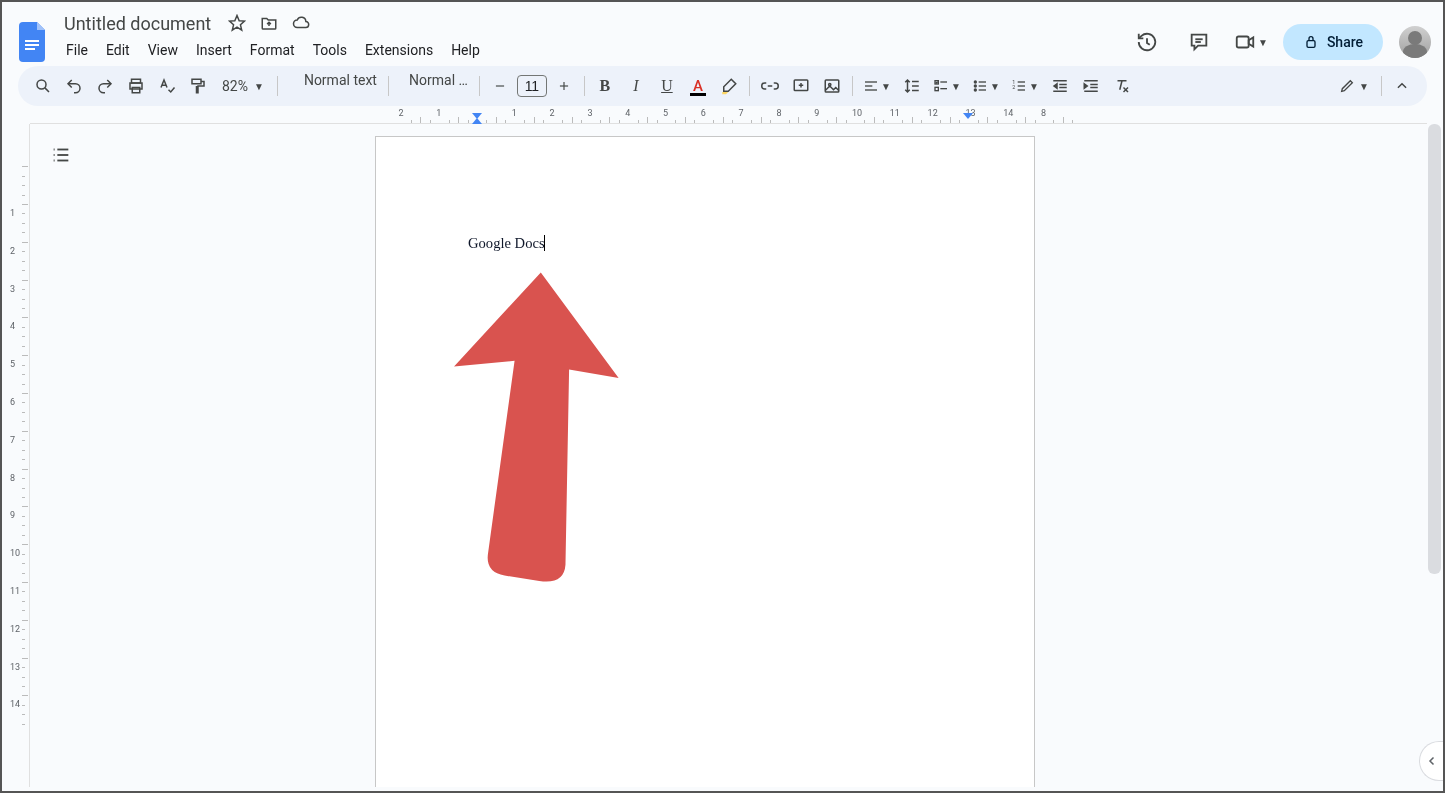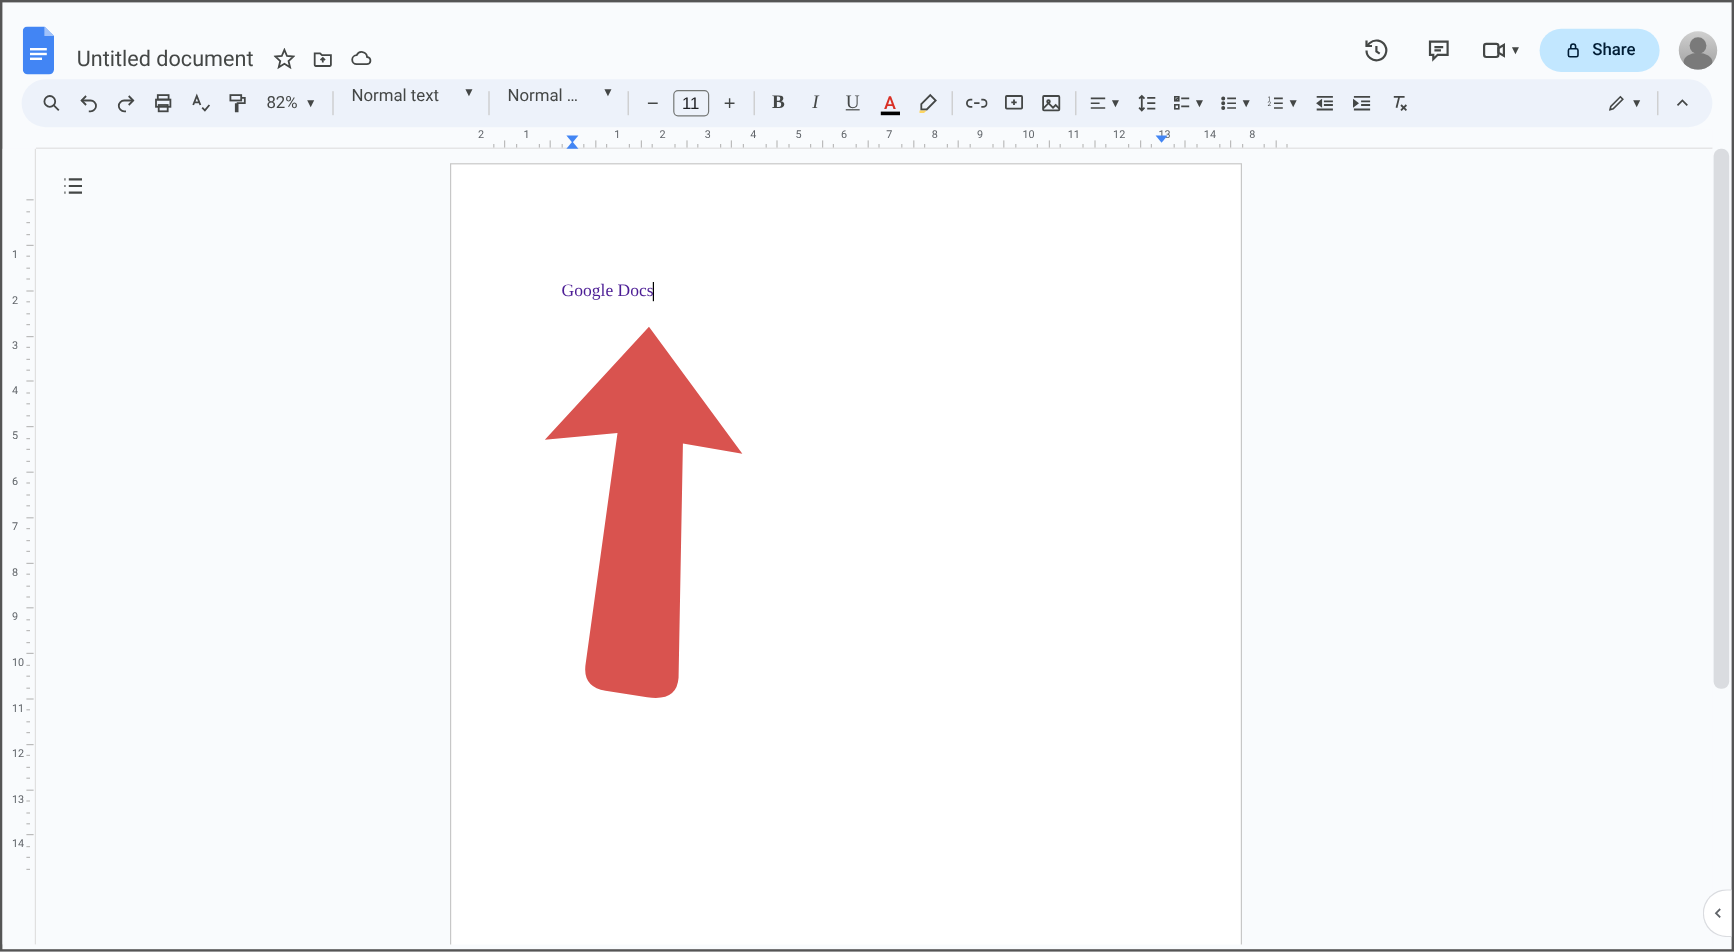--- a/index.html
+++ b/index.html
@@ -20,21 +20,21 @@
   .share-btn { background: #c2e7ff; border-radius: 40px; padding: 10px 20px; display:flex; align-items:center; gap:8px; font-size:14px; font-weight:500; color:#001d35; cursor:pointer;}
   .avatar { width: 32px; height: 32px; border-radius: 50%; background: linear-gradient(#d0d0d0, #a0a0a0); overflow:hidden; position:relative; margin-left:4px;}
   .avatar::before{content:''; position:absolute; width:14px; height:14px; background:#7a7a7a; border-radius:50%; top:5px; left:9px;}
   .avatar::after{content:''; position:absolute; width:24px; height:16px; background:#7a7a7a; border-radius:50% 50% 0 0; top:18px; left:4px;}
 
   .toolbar-wrap { padding: 4px 16px 0 16px; }
   .toolbar { background: #edf2fa; border-radius: 24px; height: 40px; display: flex; align-items: center; padding: 0 10px; gap: 1px; }
   .tb-btn { width: 30px; height: 30px; display:flex; align-items:center; justify-content:center; color:#444746; border-radius:4px; cursor:pointer; font-size:14px;}
   .tb-sep { width:1px; height:20px; background:#c7c7c7; margin: 0 4px;}
   .tb-text-btn { display:flex; align-items:center; gap:6px; padding: 0 8px; height:30px; font-size:14px; color:#444746; cursor:pointer;}
-  .tb-combo { display:flex; align-items:flex-start; gap:20px; padding: 0 6px 0 10px; height:28px; font-size:14px; color:#444746; cursor:pointer; min-width:100px; justify-content:space-between;}
+  .tb-combo { display:flex; align-items:flex-end; gap:20px; padding: 0 6px 0 10px; height:28px; font-size:14px; color:#444746; cursor:pointer; min-width:100px; justify-content:space-between;flex-direction:column;}
   .font-size-box { display:flex; align-items:center; gap:2px;}
   .fs-input { width:30px; height:22px; border:1px solid #747775; border-radius:4px; text-align:center; font-size:14px; background:transparent; color:#202124;}
   .tb-spacer { flex:1; }
   .dropdown-arrow { font-size:10px; color:#444746;}
   .text-color-btn { position:relative; width:30px; height:30px; display:flex; align-items:center; justify-content:center;}
   .text-color-btn .underline-bar{ position:absolute; bottom:5px; left:7px; width:16px; height:3px; background:#000;}
 
   .workspace { display:flex; height: calc(100% - 110px); position:relative; margin-top:2px;}
   .ruler-h { position:absolute; top:0; left:28px; right:16px; height:16px; background:#f9fbfd; border-bottom:1px solid #e0e0e0; z-index:2;}
   .ruler-h-inner { position:absolute; left:355px; width:660px; height:100%; }
@@ -42,21 +42,21 @@
   .ruler-tick { position:absolute; bottom:0; width:1px; height:4px; background:#bbb;}
   .ruler-indent { position:absolute; top:5px; width:0; height:0; border-left:5px solid transparent; border-right:5px solid transparent; border-top:6px solid #4285f4;}
   .ruler-indent-bottom { position:absolute; bottom:-1px; width:0; height:0; border-left:5px solid transparent; border-right:5px solid transparent; border-bottom:6px solid #4285f4;}
 
   .ruler-v { position:absolute; top:16px; left:0; width:28px; bottom:0; background:#f9fbfd; border-right:1px solid #e0e0e0; z-index:2;}
   .ruler-v-tick-label { position:absolute; left:8px; font-size:9px; color:#5f6368;}
   .ruler-v-tick { position:absolute; left:20px; height:1px; width:4px; background:#bbb;}
 
   .canvas-area { position:absolute; top:16px; left:28px; right:16px; bottom:0; overflow:hidden; background:#f9fbfd;}
   .page { position:absolute; top:12px; left:345px; width:660px; height:850px; background:#fff; border:1px solid #c7c7c7;}
-  .page-content { position:absolute; top:98px; left:92px; font-family: "Times New Roman", Times, serif; font-size:14.6px; color:#4c1d95; }
+  .page-content { position:absolute; top:98px; left:92px; font-family: "Times New Roman", Times, serif; font-size:14.6px; color:#0f172a; }
   .cursor-caret { display:inline-block; width:1px; height:16px; background:#000; vertical-align:text-bottom; margin-left:-1px;}
 
   .outline-btn { position:absolute; top:30px; left:42px; width:34px; height:34px; display:flex; align-items:center; justify-content:center; color:#444746; z-index:3; cursor:pointer;}
 
   .scrollbar-v { position:absolute; right:2px; top:16px; width:13px; bottom:0; }
   .scrollbar-thumb-v { position:absolute; top:0; width:100%; height:450px; background:#dadce0; border-radius:6px;}
 
   .side-panel-toggle { position:absolute; right:0; bottom:10px; width:24px; height:40px; background:#fff; border:1px solid #dadce0; border-right:none; border-radius: 20px 0 0 20px; display:flex; align-items:center; justify-content:center; color:#5f6368; z-index:5;}
 
   .annotation-arrow { position:absolute; z-index:10; top:270px; left:438px; pointer-events:none;}
@@ -88,20 +88,30 @@
           <svg width="18" height="18" viewBox="0 0 24 24" fill="none" stroke="currentColor" stroke-width="2">
             <path d="M3 6 h6 l2 2 h10 v11 a1 1 0 0 1 -1 1 H4 a1 1 0 0 1 -1 -1 z"></path>
             <path d="M12 11 v5 M9.5 13.5 l2.5 -2.5 2.5 2.5"></path>
           </svg>
         </div>
       <div class="title-icon">
           <svg width="20" height="18" viewBox="0 0 24 24" fill="none" stroke="currentColor" stroke-width="2">
             <path d="M7 18 a5 5 0 0 1 0 -10 a6 6 0 0 1 11.5 2 A4 4 0 0 1 18 18 z"></path>
           </svg>
         </div>
+    </div>
+    <div class="menu-row">
+      <div class="menu-item">File</div>
+      <div class="menu-item">Edit</div>
+      <div class="menu-item">View</div>
+      <div class="menu-item">Insert</div>
+      <div class="menu-item">Format</div>
+      <div class="menu-item">Tools</div>
+      <div class="menu-item">Extensions</div>
+      <div class="menu-item">Help</div>
     </div>
   </div>
   <div class="header-right">
     <div class="hr-icon">
         <svg width="22" height="22" viewBox="0 0 24 24" fill="none" stroke="currentColor" stroke-width="2">
           <path d="M3 12 a9 9 0 1 0 3 -6.7 L3 8"></path>
           <path d="M3 3 v5 h5"></path>
           <path d="M12 8 v5 l3 2"></path>
         </svg>
       </div>

